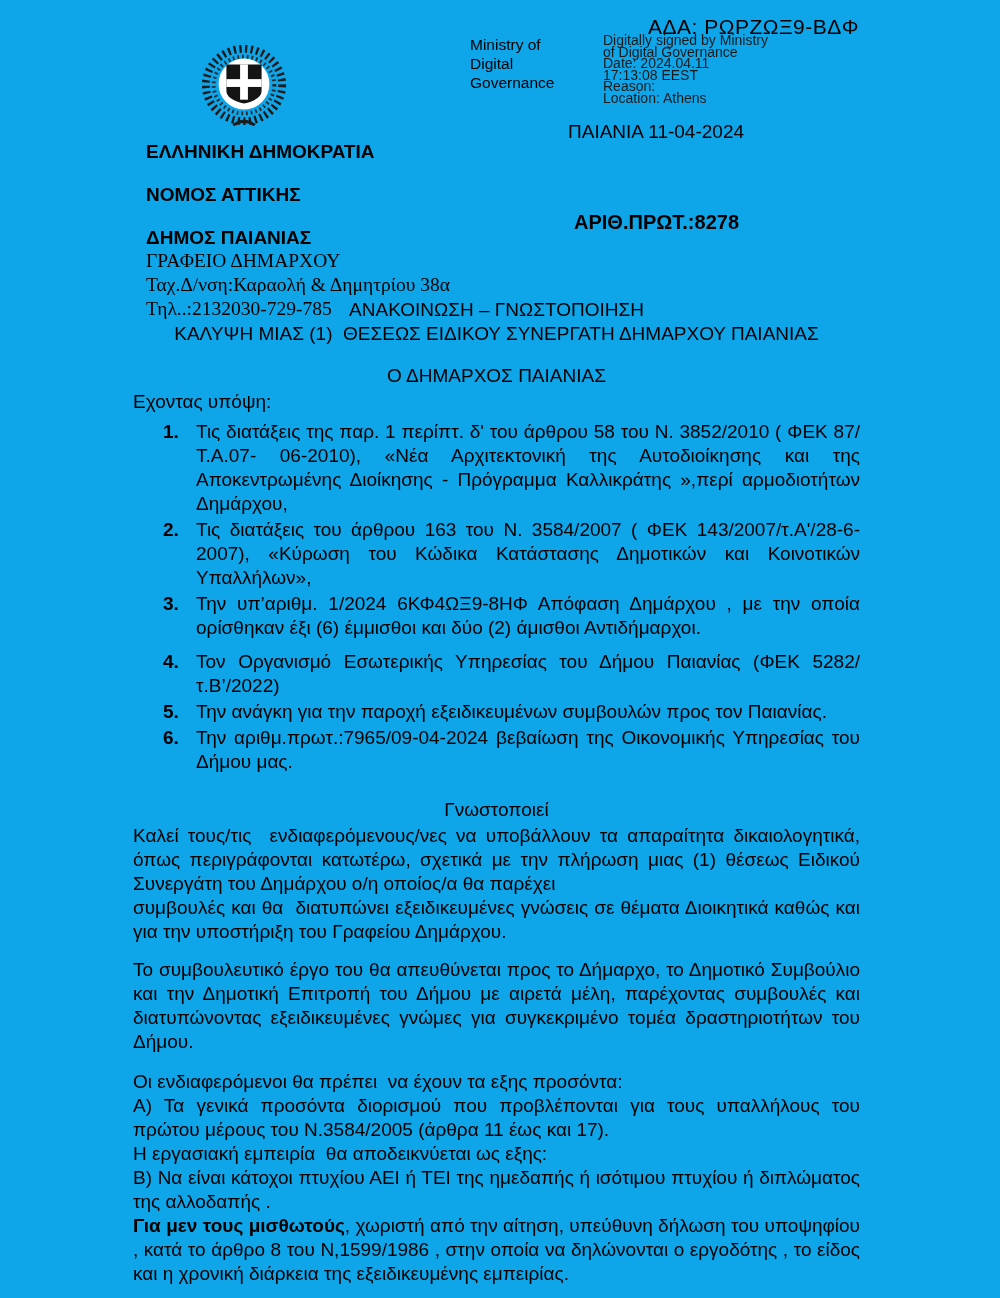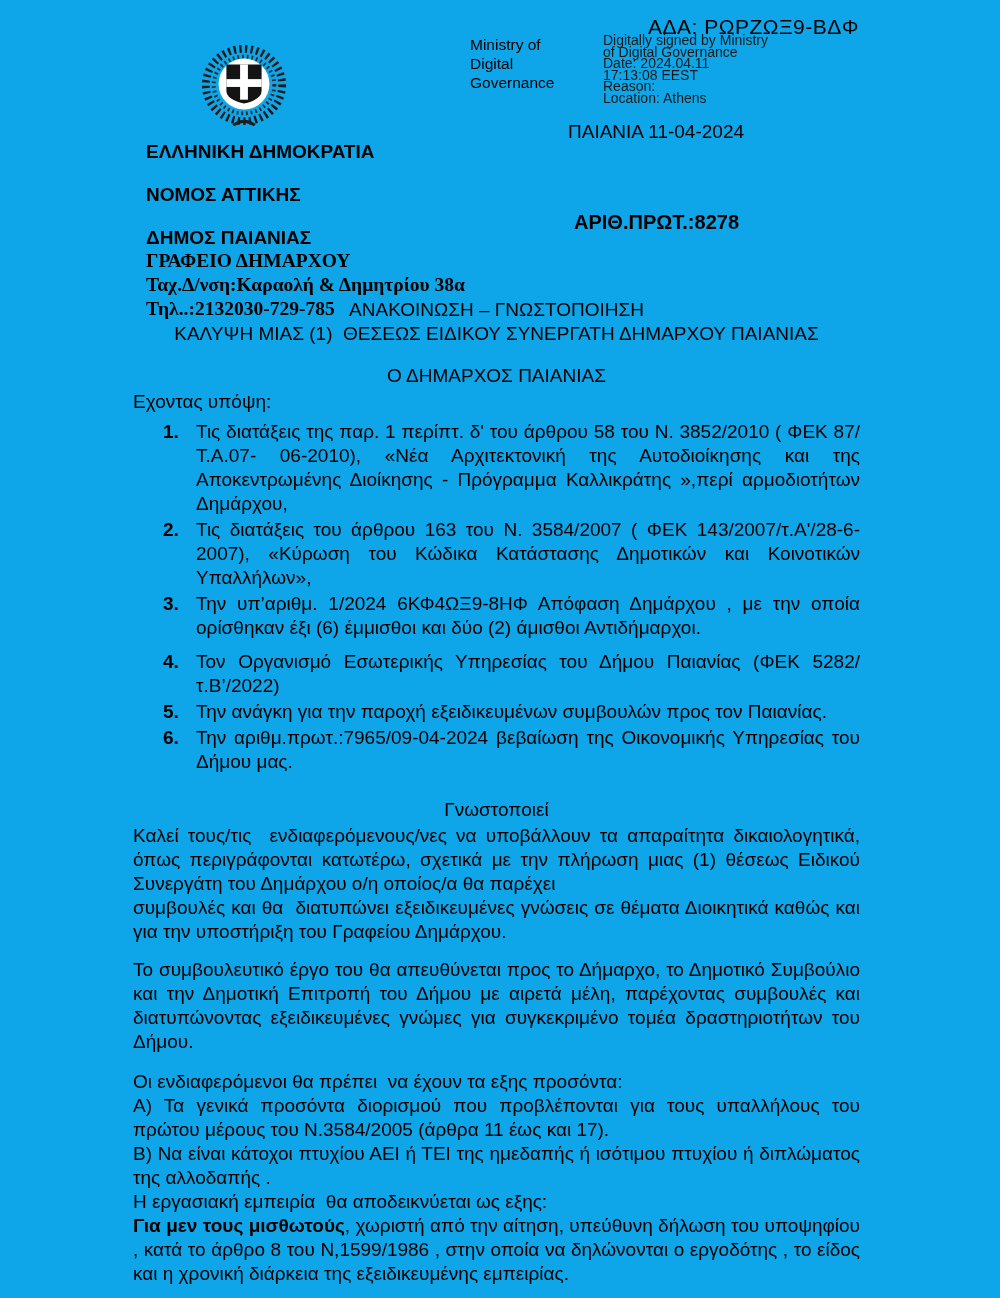--- a/index.html
+++ b/index.html
@@ -63,21 +63,21 @@
   }
   .org-line-sans {
     font-weight: 700;
     font-size: 19px;
     line-height: 23px;
     white-space: nowrap;
     margin-top: 20px;
   }
   .org-line-serif {
     font-family: "Liberation Serif", serif;
-    font-weight: 700;
+    font-weight: 400;
     font-size: 19.5px;
     line-height: 24px;
     white-space: nowrap;
   }
 
   .city-date {
     position: absolute;
     left: 568px;
     top: 121px;
     font-size: 19px;
@@ -221,19 +221,19 @@
 
     <div class="notice-heading">Γνωστοποιεί</div>
 
     <p class="para pre p1">Καλεί τους/τις&nbsp; ενδιαφερόμενους/νες να υποβάλλουν τα απαραίτητα δικαιολογητικά, όπως περιγράφονται κατωτέρω, σχετικά με την πλήρωση μιας (1) θέσεως Ειδικού Συνεργάτη του Δημάρχου ο/η οποίος/α θα παρέχει
 συμβουλές και θα&nbsp; διατυπώνει εξειδικευμένες γνώσεις σε θέματα Διοικητικά καθώς και για την υποστήριξη του Γραφείου Δημάρχου.</p>
 
     <p class="para p2">Το συμβουλευτικό έργο του θα απευθύνεται προς το Δήμαρχο, το Δημοτικό Συμβούλιο και την Δημοτική Επιτροπή του Δήμου με αιρετά μέλη, παρέχοντας συμβουλές και διατυπώνοντας εξειδικευμένες γνώμες για συγκεκριμένο τομέα δραστηριοτήτων του Δήμου.</p>
 
     <p class="para p3">Οι ενδιαφερόμενοι θα πρέπει&nbsp; να έχουν τα εξης προσόντα:</p>
     <p class="para">Α) Τα γενικά προσόντα διορισμού που προβλέπονται για τους υπαλλήλους του πρώτου μέρους του Ν.3584/2005 (άρθρα 11 έως και 17).</p>
+    <p class="para">Η εργασιακή εμπειρία&nbsp; θα αποδεικνύεται ως εξης:</p>
     <p class="para">Β) Να είναι κάτοχοι πτυχίου ΑΕΙ ή ΤΕΙ της ημεδαπής ή ισότιμου πτυχίου ή διπλώματος της αλλοδαπής .</p>
-    <p class="para">Η εργασιακή εμπειρία&nbsp; θα αποδεικνύεται ως εξης:</p>
 
     <p class="para"><span class="bold">Για μεν τους μισθωτούς</span><span>, χωριστή από την αίτηση, υπεύθυνη δήλωση του υποψηφίου , κατά το άρθρο 8 του Ν,1599/1986 , στην οποία να δηλώνονται ο εργοδότης , το είδος και η χρονική διάρκεια της εξειδικευμένης εμπειρίας.</span></p>
 
   </div>
 </div>
 
 </body></html>

